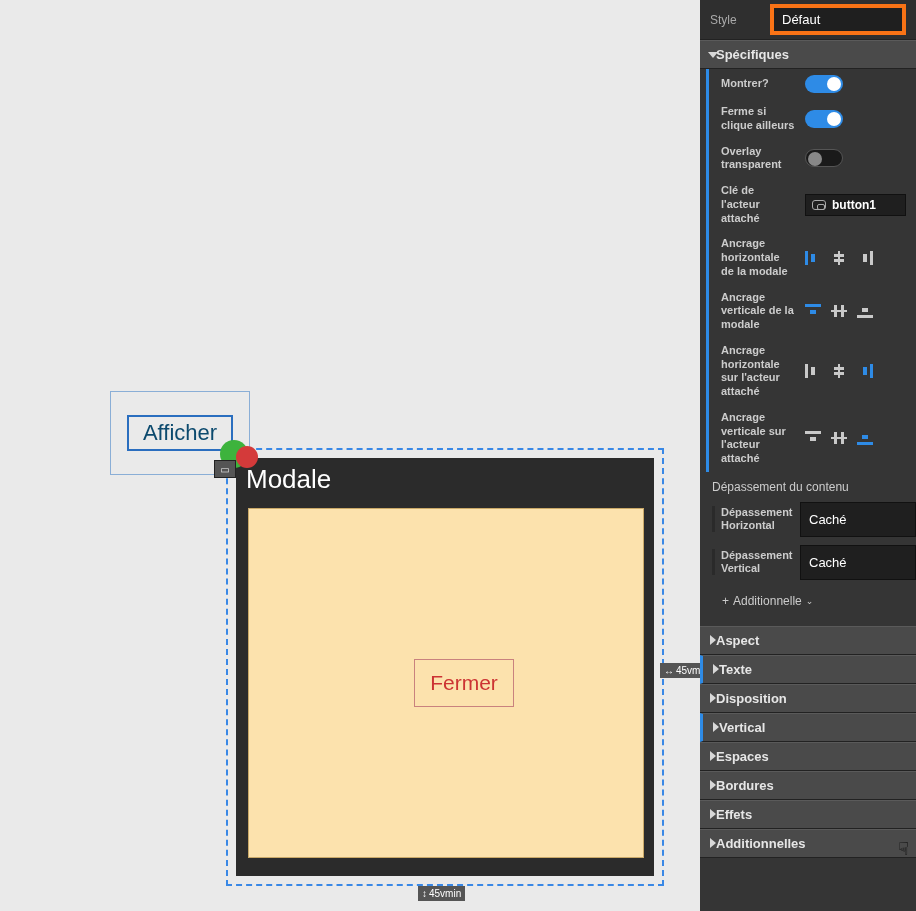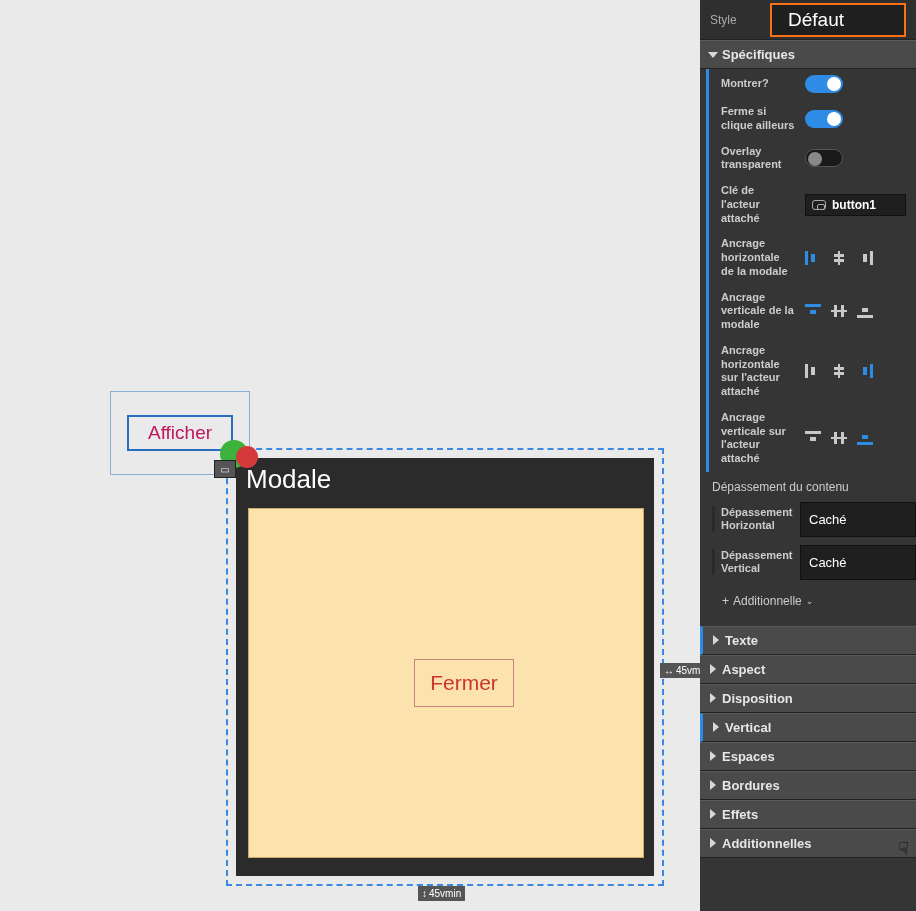--- a/index.html
+++ b/index.html
@@ -26,22 +26,22 @@
     display: flex;
     align-items: center;
     justify-content: center;
   }
   .afficher-inner {
     width: 106px; height: 36px;
     border: 2px solid #2a6ebf;
     display: flex;
     align-items: center;
     justify-content: center;
-    color: #be185d;
-    font-size: 19px;
+    color: #0c4a6e;
+    font-size: 22px;
     background: transparent;
   }
   .handles {
     position: absolute;
     left: 214px; top: 440px;
     width: 42px; height: 42px;
   }
   .handle-green {
     position: absolute;
     left: 6px; top: 0;
@@ -133,33 +133,32 @@
   .panel-row {
     display: flex;
     align-items: center;
     padding: 6px 10px;
   }
   .style-row { background:#2f2f2f; height:40px; border-bottom:1px solid #222;}
   .style-label { width: 60px; color:#aaa;}
   .style-select {
     flex:1;
     background:#1f1f1f;
-    border:2px solid #f97316;
+    border:4px solid #f97316;
     color:#fff;
-    padding:4px 16px;
-    font-size:19px;
+    padding:4px 8px;
+    font-size:13px;
   }
   .section-header {
     background:#4a4a4a;
     border-top:1px solid #5a5a5a;
     border-bottom:1px solid #222;
     padding:6px 10px;
     display:flex;
     align-items:center;
-    gap:6px;
     font-weight:bold;
     color:#e6e6e6;
     font-size:13px;
   }
   .section-header.active-stripe { border-left:3px solid #2e8be6; }
   .tri { width:0;height:0;border-top:5px solid transparent;border-bottom:5px solid transparent;border-left:6px solid #d8d8d8;}
   .tri.down { transform: rotate(90deg); }
   .prop-row {
     display:flex;
     align-items:center;
@@ -457,30 +456,30 @@
       <span>Caché</span>
     </div>
   </div>
 
   <div class="addl">
     <span>+</span>
     <span>Additionnelle</span>
     <span style="font-size:9px;">⌄</span>
   </div>
 
+  <div class="section-header">
+    <span class="tri"></span>
+    <span>Aspect</span>
+  </div>
   <div class="section-header active-stripe">
     <span class="tri"></span>
     <span>Texte</span>
   </div>
   <div class="section-header">
     <span class="tri"></span>
-    <span>Aspect</span>
-  </div>
-  <div class="section-header">
-    <span class="tri"></span>
     <span>Disposition</span>
   </div>
   <div class="section-header active-stripe">
     <span class="tri"></span>
     <span>Vertical</span>
   </div>
   <div class="section-header">
     <span class="tri"></span>
     <span>Espaces</span>
   </div>

